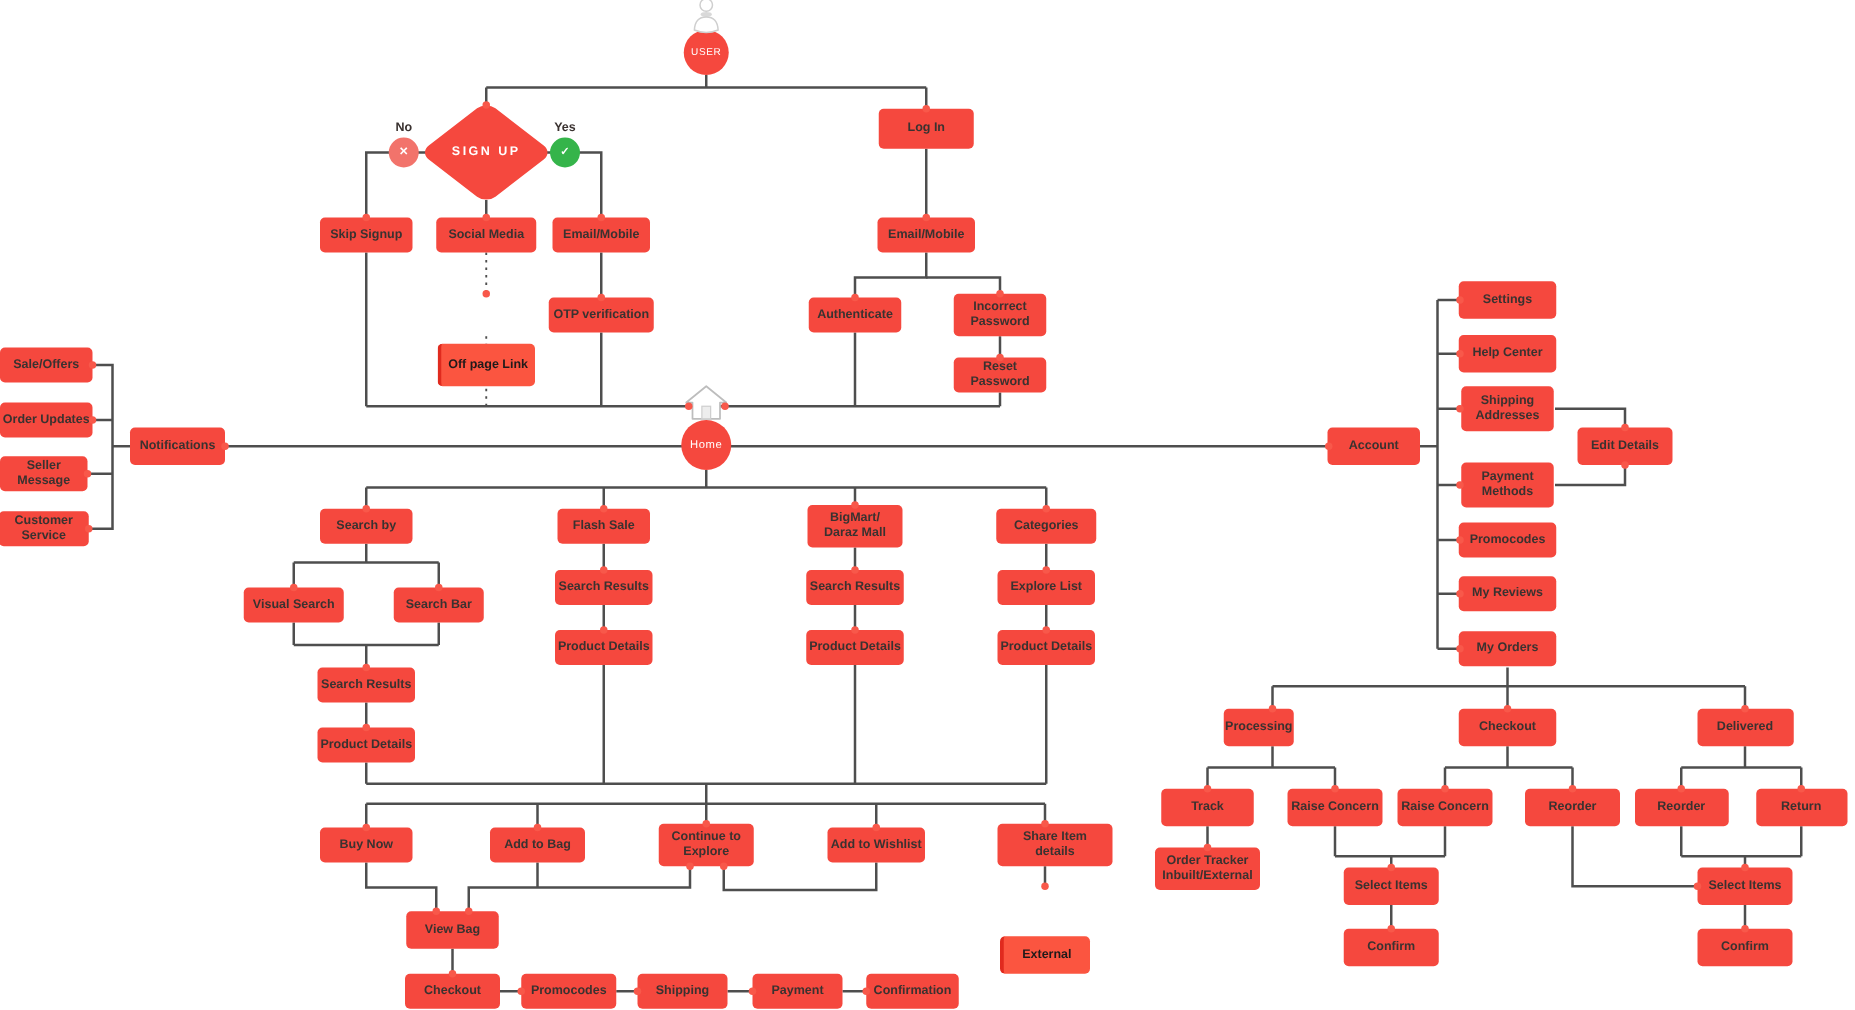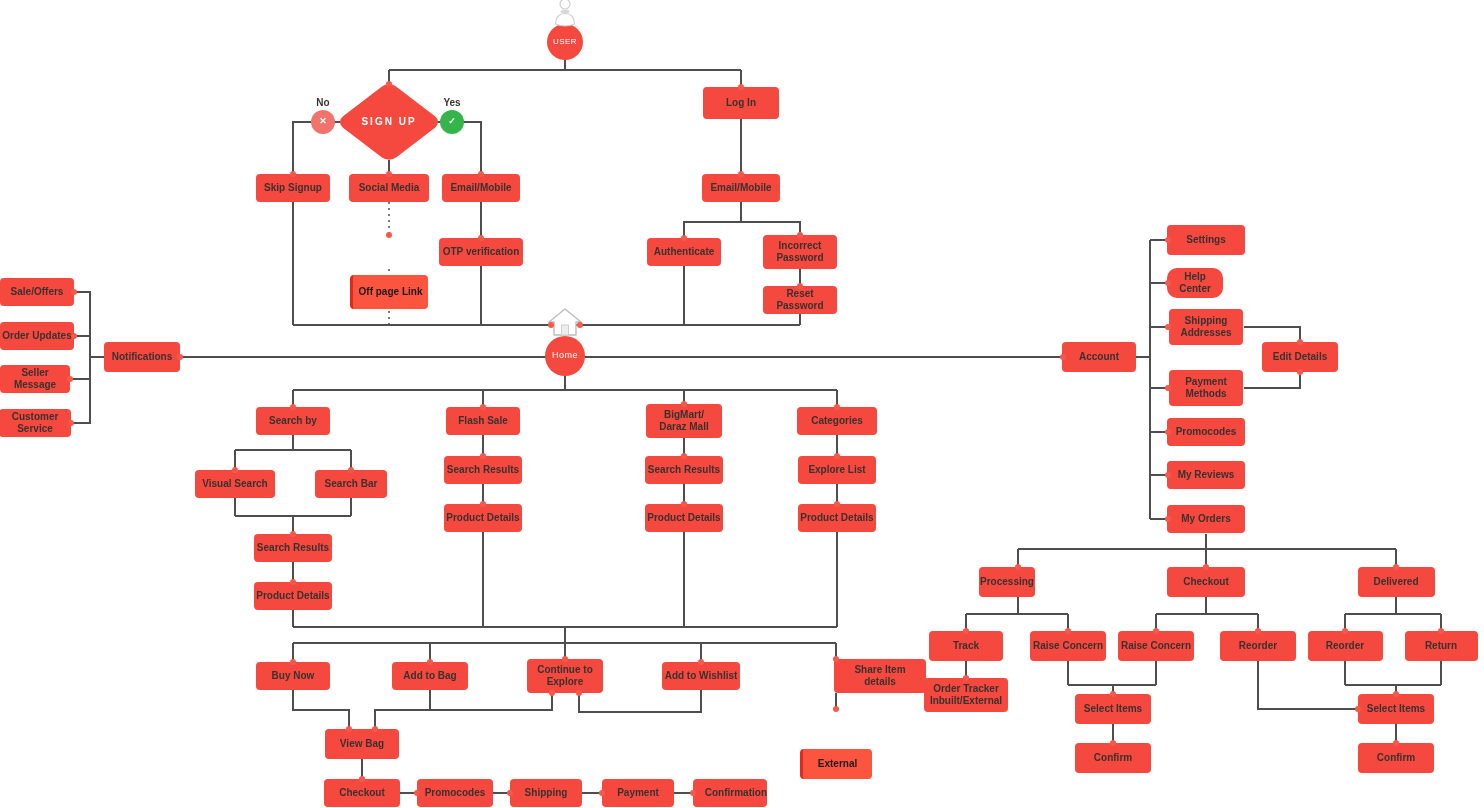--- a/index.html
+++ b/index.html
@@ -169,21 +169,21 @@
           <rect x="14.5" y="18" width="7" height="10" fill="#ededed" stroke="#cfcfcf"></rect>
         </svg></div>
       <div class="node circle home" style="left: 545px; top: 336px; width: 40px; height: 40px;"><span>Home</span></div>
       <div class="node" style="left: 104px; top: 342px; width: 76px; height: 30px;"><span>Notifications</span></div>
       <div class="node" style="left: 0px; top: 278px; width: 74px; height: 28px;"><span>Sale/Offers</span></div>
       <div class="node" style="left: 0px; top: 322px; width: 74px; height: 28px;"><span>Order Updates</span></div>
       <div class="node" style="left: 0px; top: 365px; width: 70px; height: 28px;"><span>Seller Message</span></div>
       <div class="node" style="left: -1px; top: 409px; width: 72px; height: 28px;"><span>Customer Service</span></div>
       <div class="node" style="left: 1062px; top: 342px; width: 74px; height: 30px;"><span>Account</span></div>
       <div class="node" style="left: 1167px; top: 225px; width: 78px; height: 30px;"><span>Settings</span></div>
-      <div class="node" style="left: 1167px; top: 268px; width: 56px; height: 30px; border-radius: 10px;"><span>Help Center</span></div>
+      <div class="node" style="left: 1167px; top: 268px; width: 78px; height: 30px;"><span>Help Center</span></div>
       <div class="node" style="left: 1169px; top: 309px; width: 74px; height: 36px;"><span>Shipping
 Addresses</span></div>
       <div class="node" style="left: 1262px; top: 342px; width: 76px; height: 30px;"><span>Edit Details</span></div>
       <div class="node" style="left: 1169px; top: 370px; width: 74px; height: 36px;"><span>Payment
 Methods</span></div>
       <div class="node" style="left: 1167px; top: 418px; width: 78px; height: 28px;"><span>Promocodes</span></div>
       <div class="node" style="left: 1167px; top: 461px; width: 78px; height: 28px;"><span>My Reviews</span></div>
       <div class="node" style="left: 1167px; top: 505px; width: 78px; height: 28px;"><span>My Orders</span></div>
       <div class="node" style="left: 979px; top: 567px; width: 56px; height: 30px;"><span>Processing</span></div>
       <div class="node" style="left: 1167px; top: 567px; width: 78px; height: 30px;"><span>Checkout</span></div>
@@ -213,29 +213,29 @@
       <div class="node" style="left: 444px; top: 504px; width: 78px; height: 28px;"><span>Product Details</span></div>
       <div class="node" style="left: 645px; top: 456px; width: 78px; height: 28px;"><span>Search Results</span></div>
       <div class="node" style="left: 645px; top: 504px; width: 78px; height: 28px;"><span>Product Details</span></div>
       <div class="node" style="left: 798px; top: 456px; width: 78px; height: 28px;"><span>Explore List</span></div>
       <div class="node" style="left: 798px; top: 504px; width: 78px; height: 28px;"><span>Product Details</span></div>
       <div class="node" style="left: 256px; top: 662px; width: 74px; height: 28px;"><span>Buy Now</span></div>
       <div class="node" style="left: 392px; top: 662px; width: 76px; height: 28px;"><span>Add to Bag</span></div>
       <div class="node" style="left: 527px; top: 659px; width: 76px; height: 34px; text-align: center;"><span>Continue to
 Explore</span></div>
       <div class="node" style="left: 662px; top: 662px; width: 78px; height: 28px;"><span>Add to Wishlist</span></div>
-      <div class="node" style="left: 798px; top: 659px; width: 92px; height: 34px; margin-left: 36px;"><span>Share Item
+      <div class="node" style="left: 798px; top: 659px; width: 92px; height: 34px;"><span>Share Item
 details</span></div>
       <div class="node bright" style="left: 800px; top: 709px; width: 72px; height: 30px;"><span>External</span></div>
       <div class="node" style="left: 325px; top: 729px; width: 74px; height: 30px;"><span>View Bag</span></div>
       <div class="node" style="left: 324px; top: 779px; width: 76px; height: 28px;"><span>Checkout</span></div>
       <div class="node" style="left: 417px; top: 779px; width: 76px; height: 28px;"><span>Promocodes</span></div>
       <div class="node" style="left: 510px; top: 779px; width: 72px; height: 28px;"><span>Shipping</span></div>
       <div class="node" style="left: 602px; top: 779px; width: 72px; height: 28px;"><span>Payment</span></div>
-      <div class="node" style="left: 693px; top: 779px; width: 74px; height: 28px; justify-content: flex-end;"><span>Confirmation</span></div>
+      <div class="node" style="left: 693px; top: 779px; width: 74px; height: 28px;"><span>Confirmation</span></div>
     </div>
   <svg id="dots-svg" class="layer">
       <circle cx="389" cy="84" r="3" class="dot"></circle>
       <circle cx="741" cy="87" r="3" class="dot"></circle>
       <circle cx="293" cy="174" r="3" class="dot"></circle>
       <circle cx="389" cy="174" r="3" class="dot"></circle>
       <circle cx="481" cy="174" r="3" class="dot"></circle>
       <circle cx="389" cy="235" r="3" class="dot"></circle>
       <circle cx="481" cy="238" r="3" class="dot"></circle>
       <circle cx="741" cy="174" r="3" class="dot"></circle>

